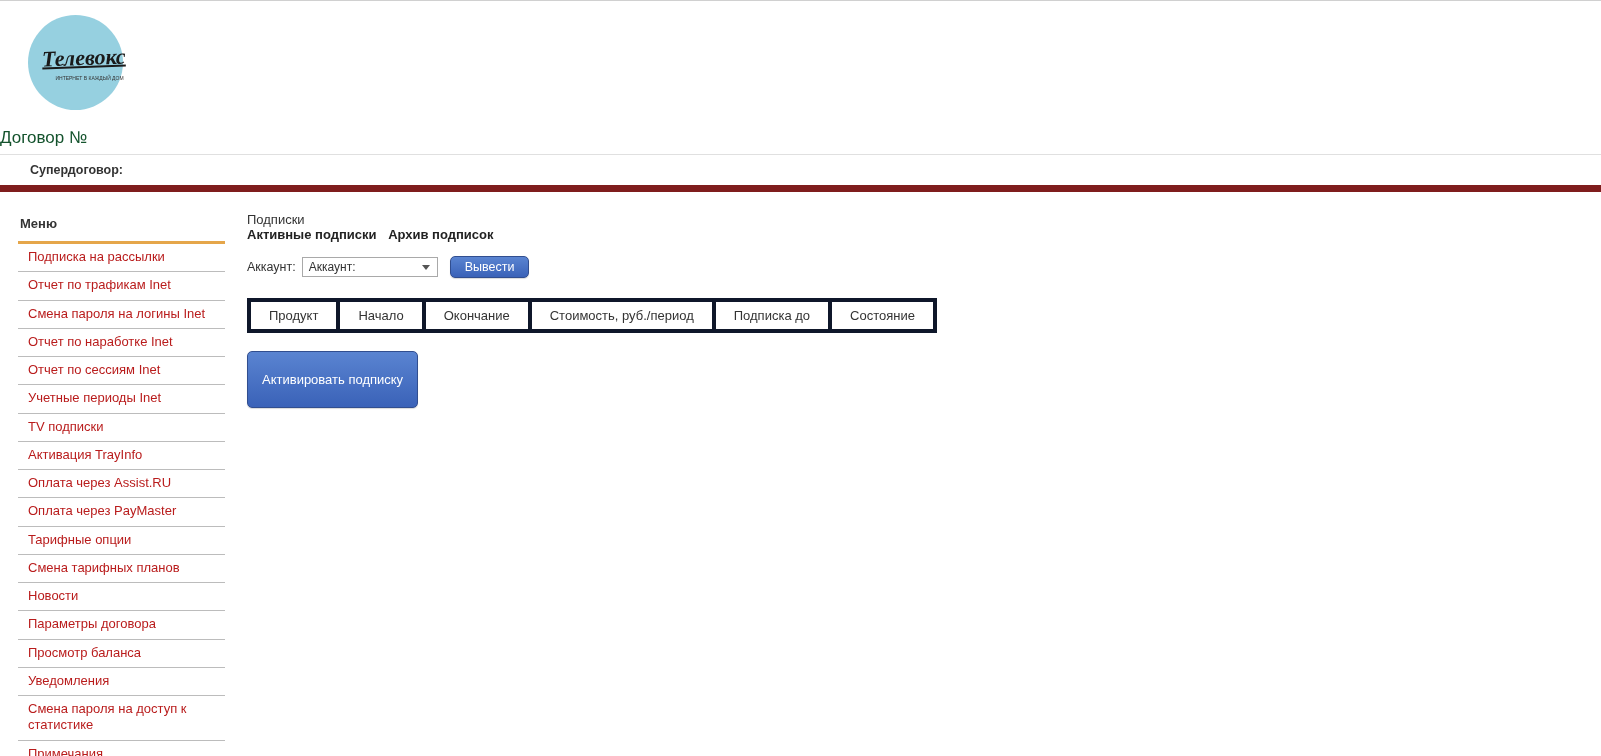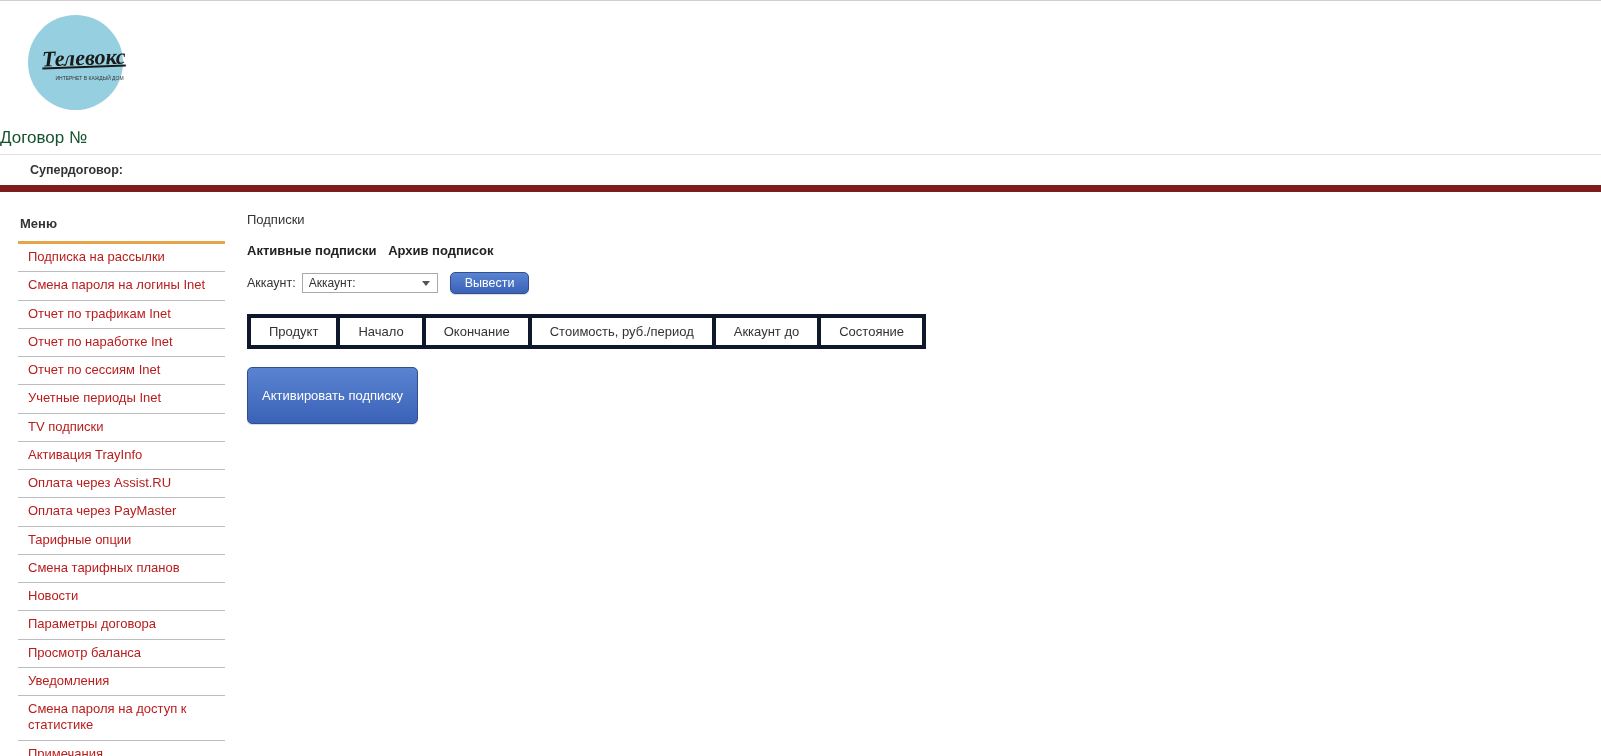--- a/index.html
+++ b/index.html
@@ -91,21 +91,20 @@
       cursor: pointer;
       line-height: 1.25;
     }
     .content {
       padding: 10px 0 0 22px;
       flex: 1;
     }
     .page-title {
       font-size: 13px;
       color: #333;
-      margin-bottom: 16px;
     }
     .tabs-row {
       margin-bottom: 14px;
     }
     .tab-item {
       display: inline-block;
       font-weight: bold;
       font-size: 13px;
       color: #222;
       cursor: pointer;
@@ -187,22 +186,22 @@
 </div>
 
 <div class="contract-line">Договор №</div>
 <div class="super-bar">Супердоговор:</div>
 
 <div class="body-wrap">
   <div class="sidebar">
     <div class="menu-title">Меню</div>
     <ul class="menu-list" id="menu-list">
         <li class="menu-item">Подписка на рассылки</li>
+        <li class="menu-item">Отчет по трафикам Inet</li>
         <li class="menu-item">Смена пароля на логины Inet</li>
-        <li class="menu-item">Отчет по трафикам Inet</li>
         <li class="menu-item">Отчет по наработке Inet</li>
         <li class="menu-item">Отчет по сессиям Inet</li>
         <li class="menu-item">Учетные периоды Inet</li>
         <li class="menu-item">TV подписки</li>
         <li class="menu-item">Активация TrayInfo</li>
         <li class="menu-item">Оплата через Assist.RU</li>
         <li class="menu-item">Оплата через PayMaster</li>
         <li class="menu-item">Тарифные опции</li>
         <li class="menu-item">Смена тарифных планов</li>
         <li class="menu-item">Новости</li>
@@ -236,21 +235,21 @@
       <button class="btn btn-wide">Вывести</button>
     </div>
 
     <table class="data-table">
       <thead>
         <tr id="table-headers">
             <th>Продукт</th>
             <th>Начало</th>
             <th>Окончание</th>
             <th>Стоимость, руб./период</th>
-            <th>Аккаунт до</th>
+            <th>Подписка до</th>
             <th>Состояние</th>
           </tr>
       </thead>
     </table>
 
     <button class="btn">Активировать подписку</button>
   </div>
 </div>
 
 </body></html>

